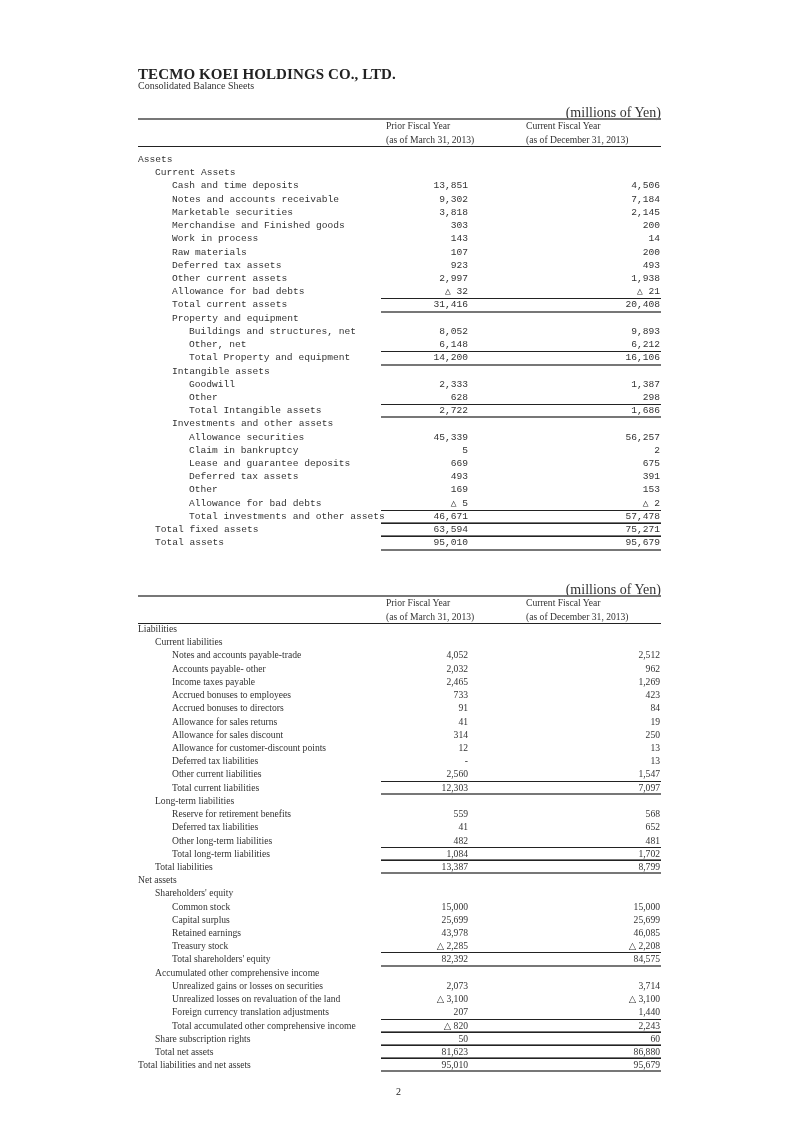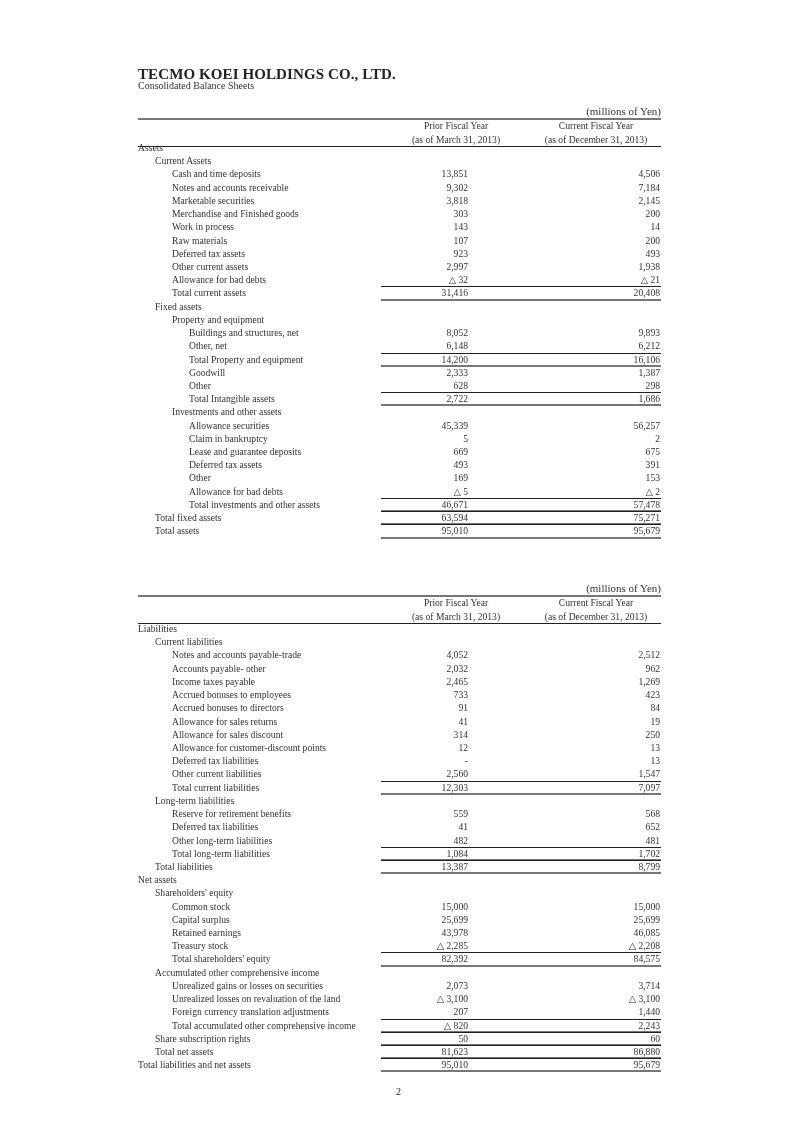--- a/index.html
+++ b/index.html
@@ -1,23 +1,23 @@
 <!DOCTYPE html>
 <html><head>
 <meta charset="utf-8">
 <style>
   html, body { margin: 0; padding: 0; background: #ffffff; }
   body { width: 800px; height: 1131px; position: relative; font-family: "Liberation Serif", "DejaVu Serif", serif; color: #222; }
   .company { position: absolute; left: 138px; top: 66px; font-size: 15px; font-weight: bold; letter-spacing: 0.1px; }
   .subtitle { position: absolute; left: 138px; top: 80px; font-size: 10px; color: #333; }
   .tbl { position: absolute; left: 138px; width: 523px; font-size: 9.6px; color: #333; }
-  .unit { position: absolute; right: 0; top: 0; font-size: 11px; }
+  .unit { position: absolute; right: 0; top: 0; font-size: 14px; }
   .rule-thick { position: absolute; left: 0; right: 0; height: 2px; background: #777; }
   .rule-thin { position: absolute; left: 0; right: 0; height: 1px; background: #222; }
-  .colhead { position: absolute; text-align: center; width: 140px; line-height: 13.5px; }
+  .colhead { position: absolute; text-align: left; width: 140px; line-height: 13.5px; }
   .colhead.prior { left: 248px; }
   .colhead.cur { left: 388px; }
   .rows { position: absolute; left: 0; right: 0; }
   .row { position: relative; height: 13.22px; line-height: 13.22px; white-space: nowrap; }
   .row .label { position: absolute; left: 0; }
   .row .v1 { position: absolute; right: 193px; width: 90px; text-align: right; }
   .row .v2 { position: absolute; right: 1px; width: 90px; text-align: right; }
   .row.lvl1 .label { padding-left: 17px; }
   .row.lvl2 .label { padding-left: 34px; }
   .row.lvl3 .label { padding-left: 51px; text-align: center; }
@@ -36,21 +36,21 @@
   <div class="rule-thick" style="top:13px;"></div>
   <div class="colhead prior" style="top:14px;">
     <div>Prior Fiscal Year</div>
     <div>(as of March 31, 2013)</div>
   </div>
   <div class="colhead cur" style="top:14px;">
     <div>Current Fiscal Year</div>
     <div>(as of December 31, 2013)</div>
   </div>
   <div class="rule-thin" style="top:41px;"></div>
-  <div class="rows" style="top:36px;" id="assets-rows">
+  <div class="rows" style="top:48px;font-family:Liberation Mono, monospace;" id="assets-rows">
       <div class="row lvl0">
         <span class="label">Assets</span>
         <span class="v1"></span>
         <span class="v2"></span>
       </div>
       <div class="row lvl1">
         <span class="label">Current Assets</span>
         <span class="v1"></span>
         <span class="v2"></span>
       </div>
@@ -96,45 +96,45 @@
       </div>
       <div class="row lvl2">
         <span class="label">Allowance for bad debts</span>
         <span class="v1">△ 32</span>
         <span class="v2">△ 21</span>
       </div>
       <div class="row lvl2 ltop lbot">
         <span class="label">Total current assets</span>
         <span class="v1">31,416</span>
         <span class="v2">20,408</span>
-      </div>
-      <div class="row lvl1">
-        <span class="label">Fixed assets</span>
-        <span class="v1"></span>
-        <span class="v2"></span>
       </div>
       <div class="row lvl2">
         <span class="label">Property and equipment</span>
         <span class="v1"></span>
         <span class="v2"></span>
       </div>
       <div class="row lvl3">
         <span class="label">Buildings and structures, net</span>
         <span class="v1">8,052</span>
         <span class="v2">9,893</span>
       </div>
       <div class="row lvl3">
         <span class="label">Other, net</span>
         <span class="v1">6,148</span>
         <span class="v2">6,212</span>
       </div>
       <div class="row lvl3 ltop lbot">
         <span class="label">Total Property and equipment</span>
         <span class="v1">14,200</span>
         <span class="v2">16,106</span>
+      </div>
+      <div class="row lvl2">
+        <span class="label">Intangible assets</span>
+        <span class="v1"></span>
+        <span class="v2"></span>
       </div>
       <div class="row lvl3">
         <span class="label">Goodwill</span>
         <span class="v1">2,333</span>
         <span class="v2">1,387</span>
       </div>
       <div class="row lvl3">
         <span class="label">Other</span>
         <span class="v1">628</span>
         <span class="v2">298</span>

